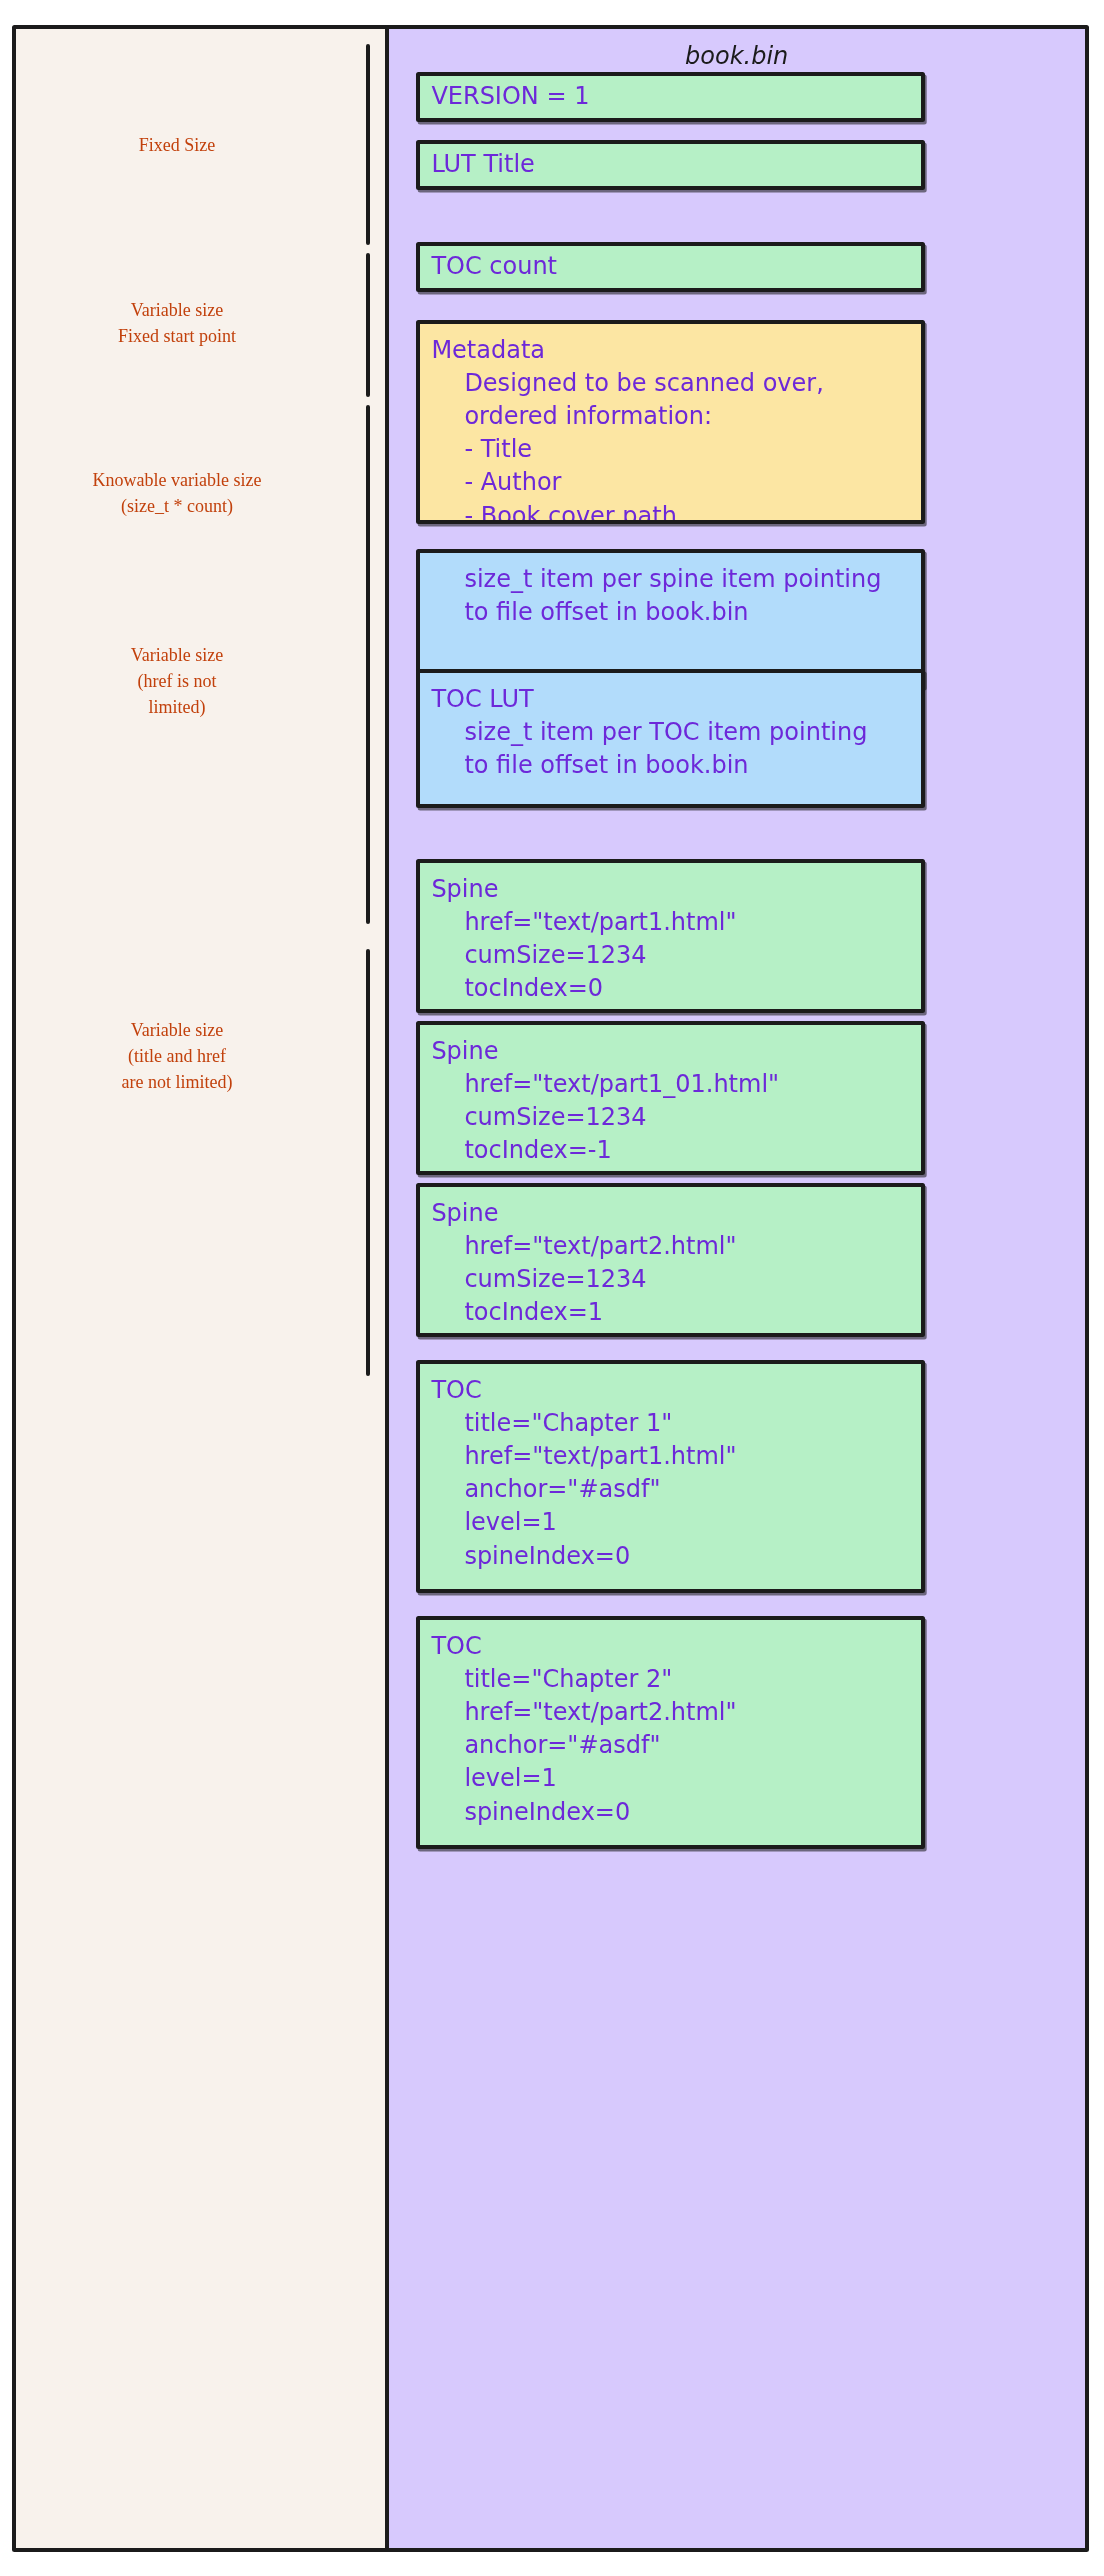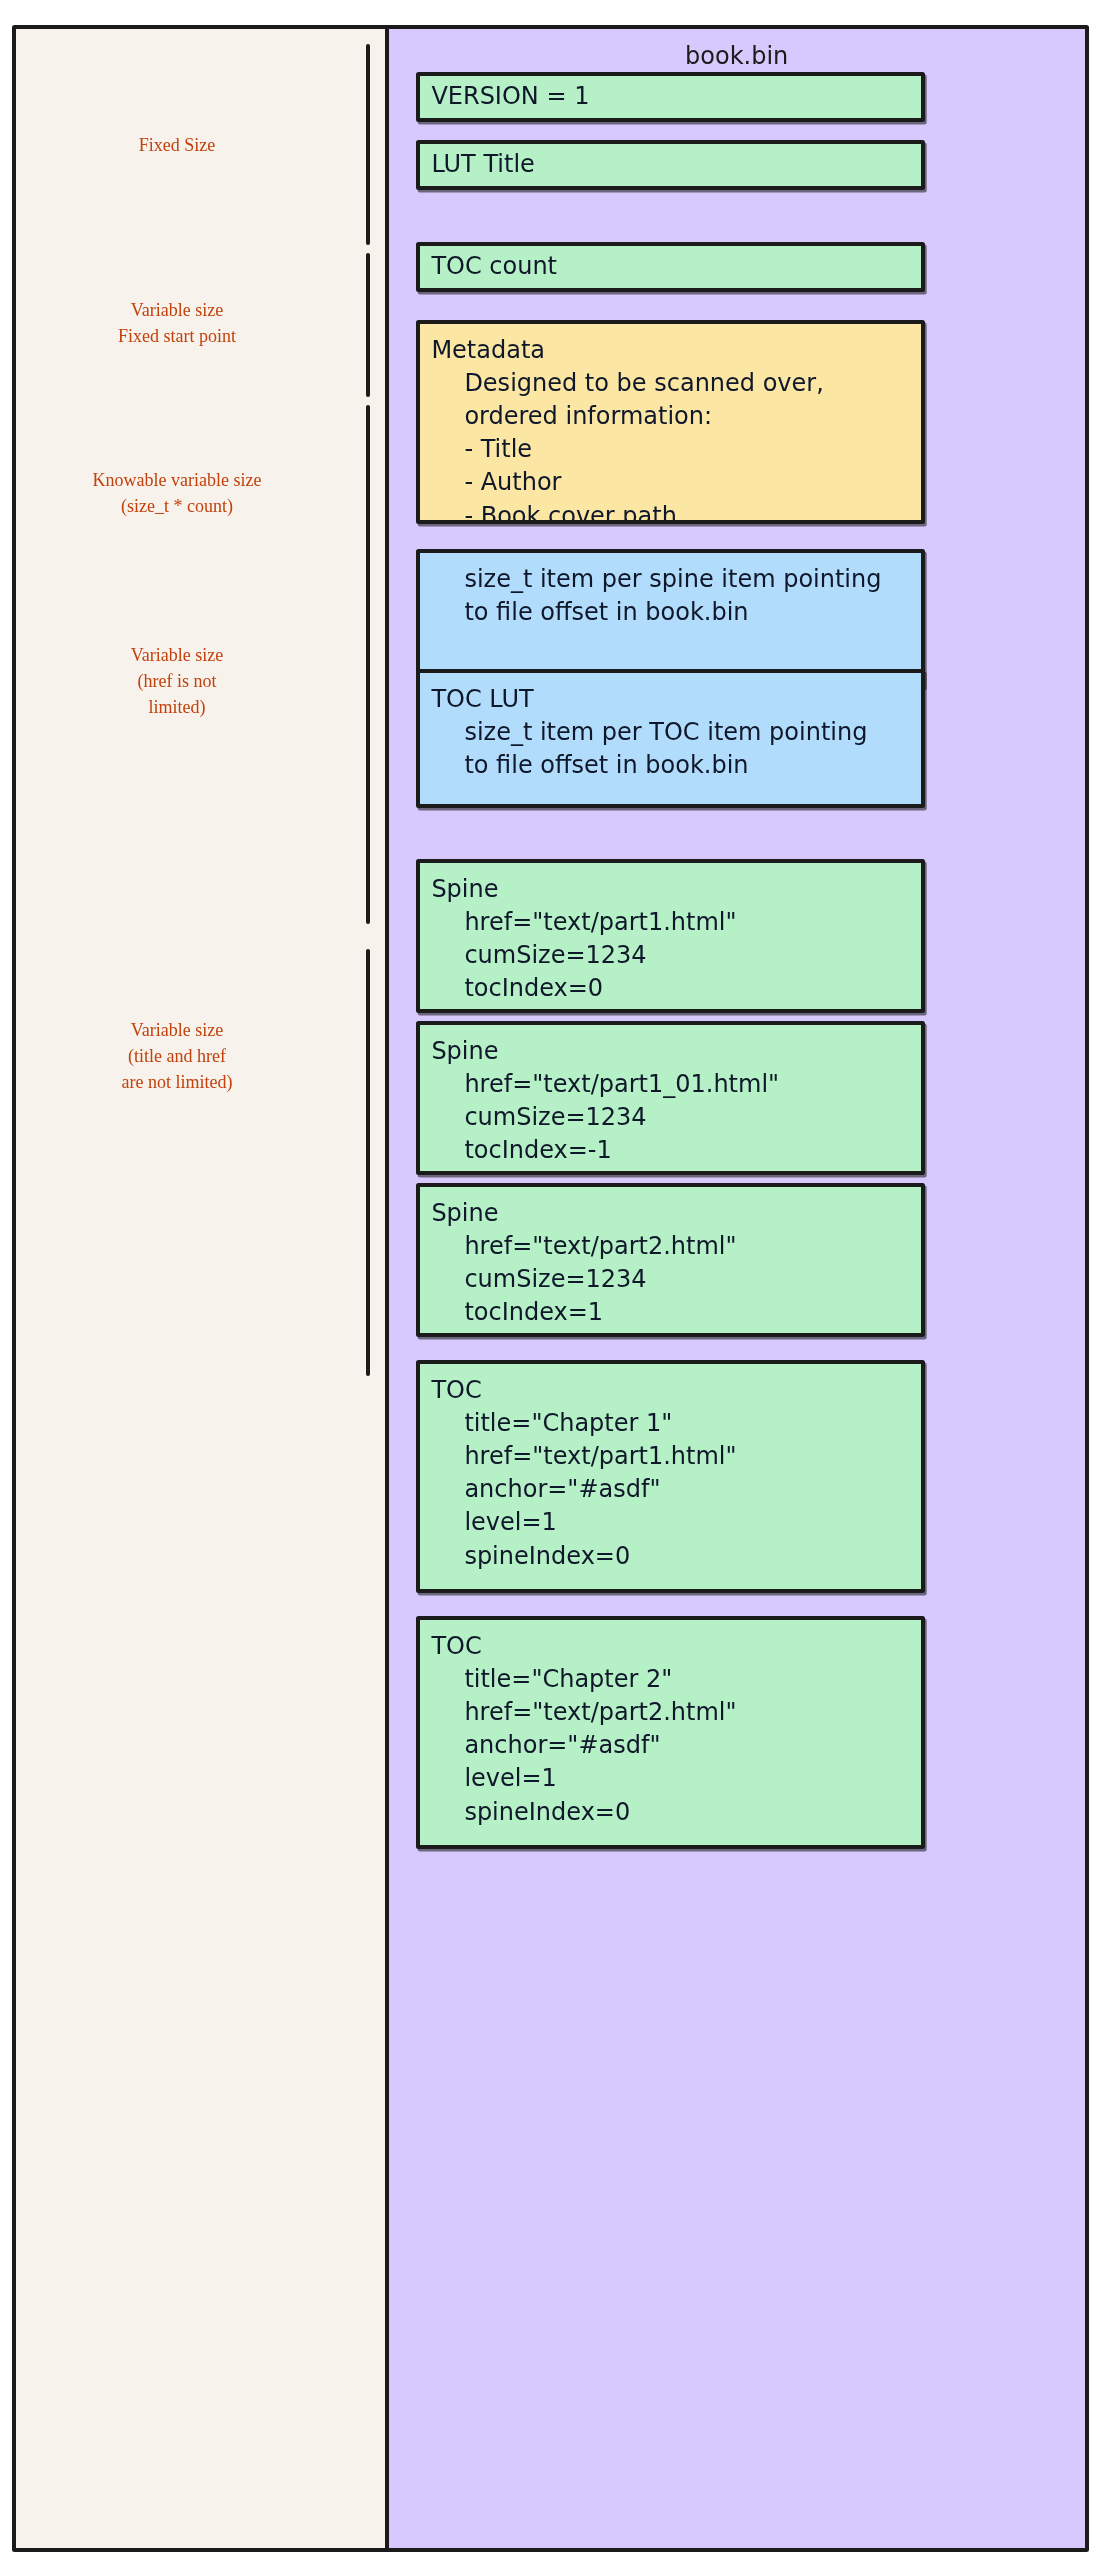--- a/index.html
+++ b/index.html
@@ -81,32 +81,33 @@
   }
   .panel-title {
     position: absolute;
     left: 0;
     right: 0;
     top: 13.4px;
     text-align: center;
     font-size: 24px;
     color: #1b1b1b;
     font-family: "DejaVu Sans", sans-serif;
+    font-style: italic;
   }
 
   
   .box {
     position: absolute;
     left: 27px;
     width: 509px;
     box-sizing: border-box;
     border: 4.2px solid #1b1b1b;
     border-radius: 2.5px;
     padding: 10px 13.4px 10px 11.7px;
-    color: #0f172a;
+    color: #6d28d9;
     font-size: 24px;
     line-height: 1.38;
     font-family: "DejaVu Sans", sans-serif;
     box-shadow: 1.7px 2.5px 0 rgba(20,20,20,0.55);
     overflow: hidden;
   }
   .box.green  { background: #b6f0c6; }
   .box.yellow { background: #fce6a3; }
   .box.blue   { background: #b2dcfb; }
 

